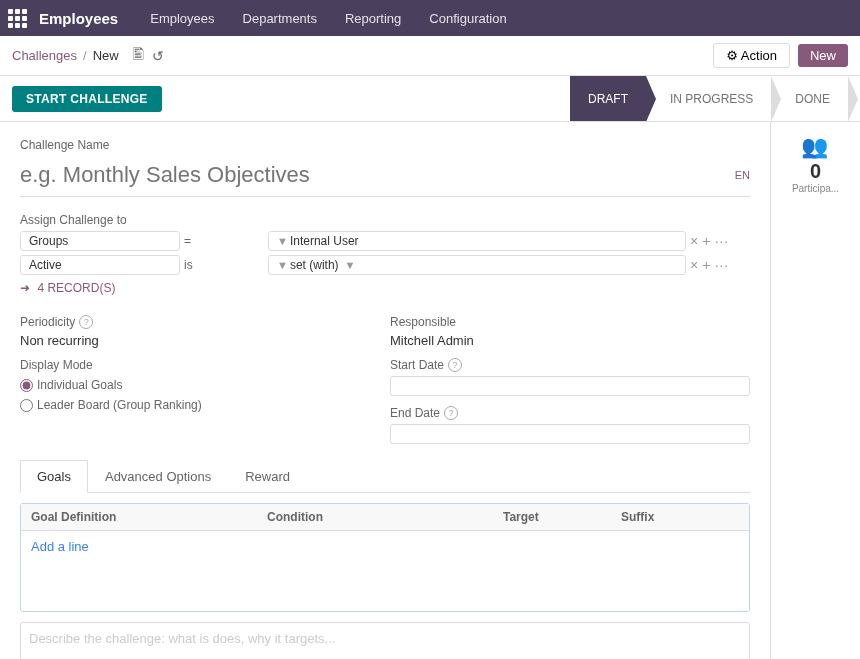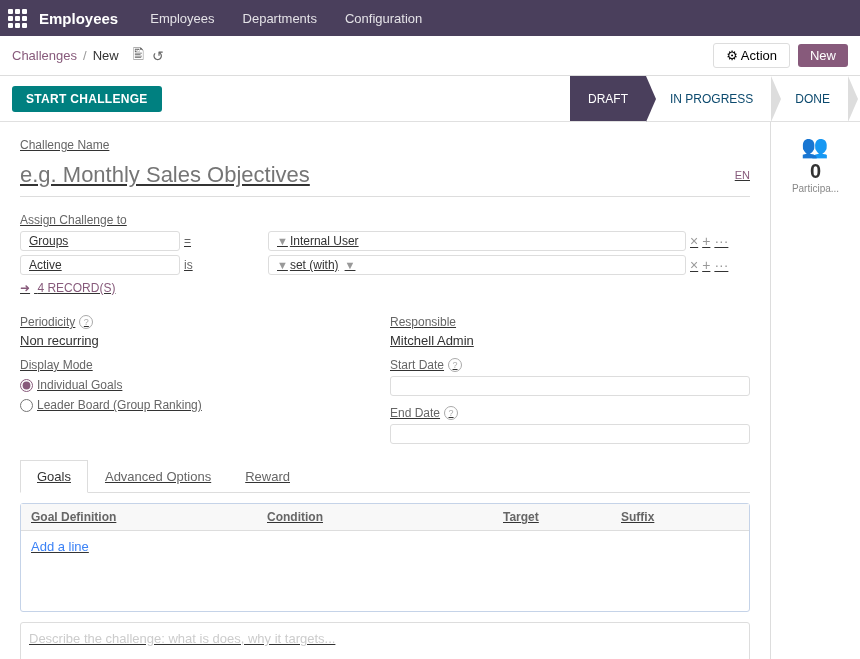--- a/index.html
+++ b/index.html
@@ -93,21 +93,21 @@
     .status-steps {
       display: flex;
       align-items: center;
       height: 100%;
     }
     .status-step {
       display: flex; align-items: center;
       padding: 0 18px;
       height: 100%;
       font-size: 12px;
-      color: #0c4a6e;
+      color: #737373;
       position: relative;
     }
     .status-step.active {
       background: #4a3f5c;
       color: white;
     }
     .status-step.active::after {
       content: '';
       position: absolute;
       right: -10px;
@@ -263,21 +263,20 @@
     }
 
     .content-wrapper {
       display: flex;
       height: 100%;
     }
     .main-form {
       flex: 1;
       overflow-y: auto;
       background: white;
-      text-decoration: underline;
     }
     .right-panel {
       width: 90px;
       border-left: 1px solid #ddd;
       background: white;
       padding: 12px 8px;
       text-align: center;
     }
     .participants-count { font-size: 20px; font-weight: bold; color: #333; }
     .participants-text { font-size: 10px; color: #888; word-break: break-word; }
@@ -295,20 +294,21 @@
     <span></span>
       <span></span>
       <span></span>
     <span></span>
       <span></span>
       <span></span>
   </div>
   <span class="app-name">Employees</span>
   <div class="nav-item">Employees</div>
   <div class="nav-item">Departments</div>
+  <div class="nav-item">Reporting</div>
   <div class="nav-item">Configuration</div>
 </div>
 
 <div class="breadcrumb-bar">
   <div class="breadcrumb-left">
     <span class="breadcrumb-link">Challenges</span>
     <span class="breadcrumb-sep">/</span>
     <span class="breadcrumb-current">New</span>
     <div class="breadcrumb-icons">
       <span title="Save manually">🖺</span>

